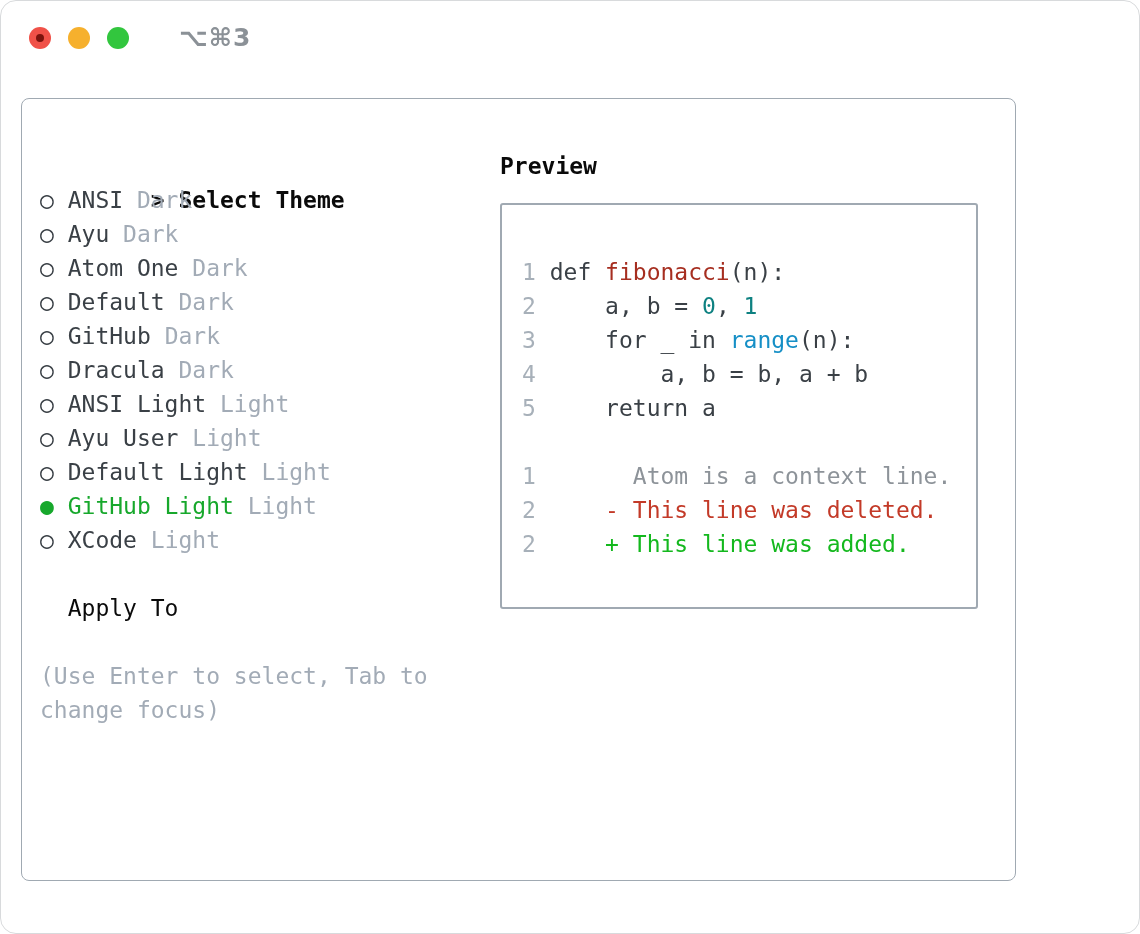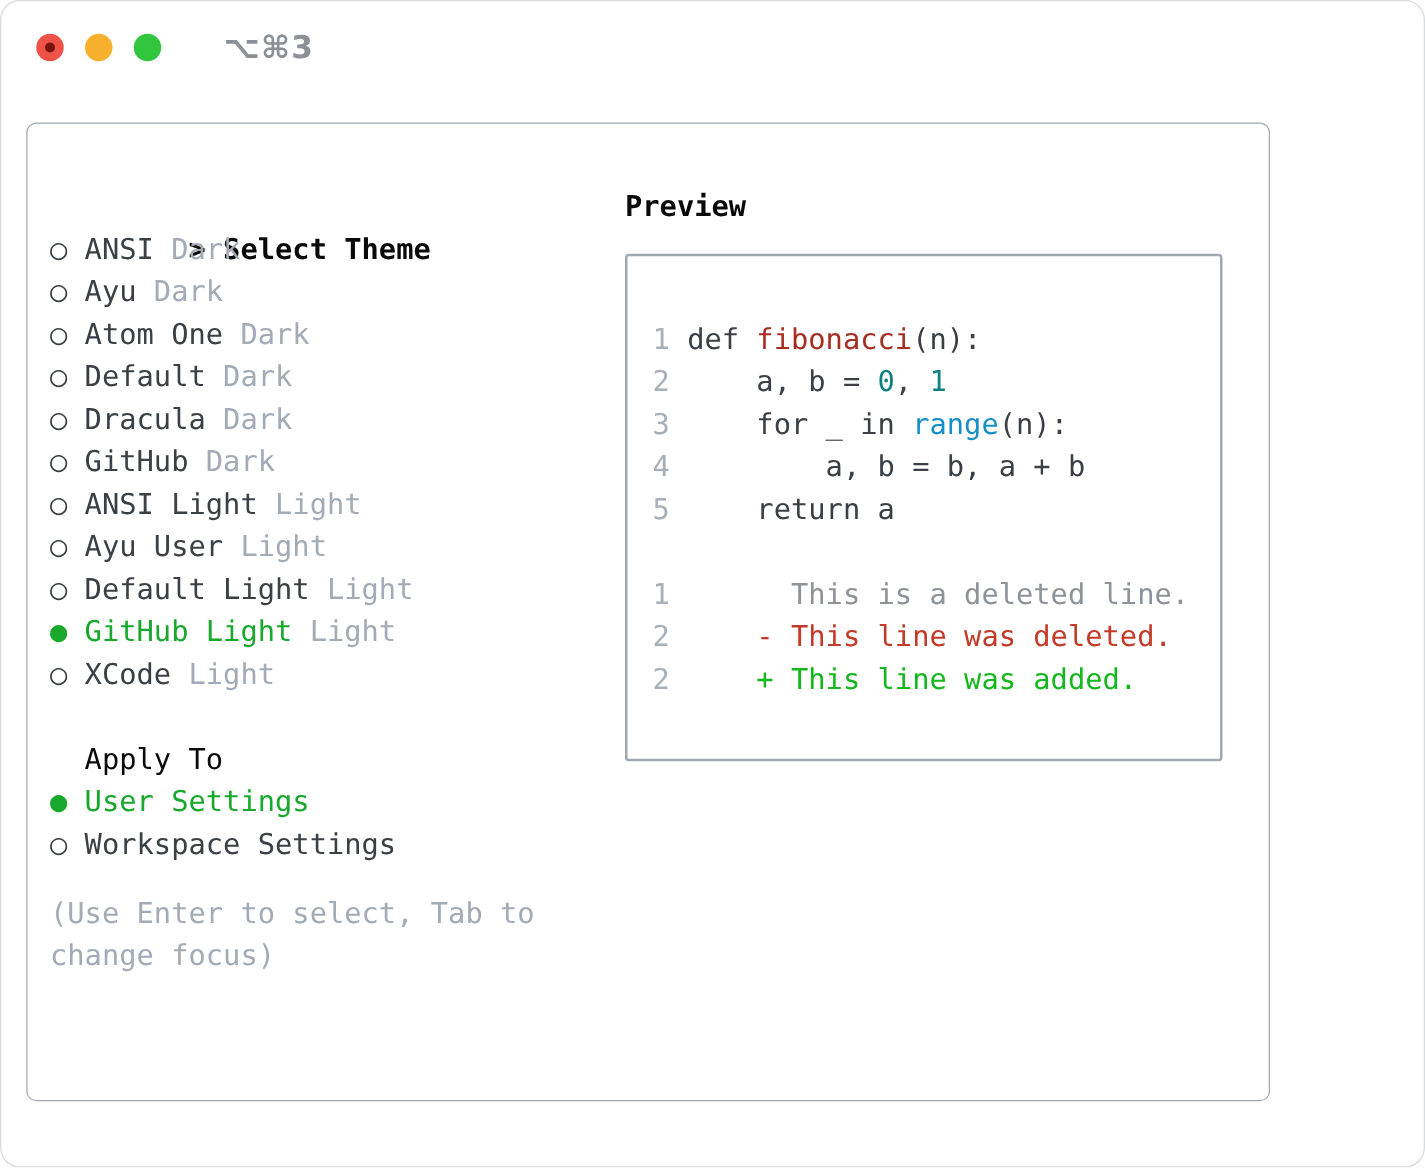--- a/index.html
+++ b/index.html
@@ -38,21 +38,21 @@
   .blank-row{ height:34px; }
   .prefix{ display:inline-block; width:2ch; }
   .hdr{ color:var(--text-black); font-weight:bold; }
   .hdr-plain{ color:var(--text-black); }
   .tname{ color:var(--text-dark); }
   .tvariant{ color:var(--muted); }
   .radio{ color:var(--text-dark); }
   .selected .radio, .selected .tname{ color:var(--accent-green); }
   .selected .tvariant{ color:var(--muted); }
   .indent2{ padding-left:2ch; }
-  .hint{ color:var(--muted); font-size:23px; line-height:34px; margin-top:21px; }
+  .hint{ color:var(--muted); font-size:23px; line-height:34px; margin-top:34px; }
 
   
   .preview-title{ font-size:23px; line-height:34px; }
   .preview-box{
     margin-top:20px; width:478px; height:406px;
     border:2px solid var(--panel-border); border-radius:3px;
     padding:50px 0 50px 20px; overflow:hidden;
   }
   .code-line{ white-space:pre; font-size:23px; line-height:34px; height:34px; }
   .tok-ln{ color:var(--line-number); }
@@ -83,50 +83,46 @@
     <div class="col-left">
       <div class="row">
         <span class="prefix hdr">&gt;</span><span class="hdr">Select Theme</span>
       </div>
 
       <div id="theme-list">
           <div class="row"><span class="prefix radio">○</span><span class="tname">ANSI</span><span class="tvariant"> Dark</span></div>
           <div class="row"><span class="prefix radio">○</span><span class="tname">Ayu</span><span class="tvariant"> Dark</span></div>
           <div class="row"><span class="prefix radio">○</span><span class="tname">Atom One</span><span class="tvariant"> Dark</span></div>
           <div class="row"><span class="prefix radio">○</span><span class="tname">Default</span><span class="tvariant"> Dark</span></div>
+          <div class="row"><span class="prefix radio">○</span><span class="tname">GitHub</span><span class="tvariant"> Dark</span></div>
           <div class="row"><span class="prefix radio">○</span><span class="tname">Dracula</span><span class="tvariant"> Dark</span></div>
-          <div class="row"><span class="prefix radio">○</span><span class="tname">GitHub</span><span class="tvariant"> Dark</span></div>
           <div class="row"><span class="prefix radio">○</span><span class="tname">ANSI Light</span><span class="tvariant"> Light</span></div>
           <div class="row"><span class="prefix radio">○</span><span class="tname">Ayu User</span><span class="tvariant"> Light</span></div>
           <div class="row"><span class="prefix radio">○</span><span class="tname">Default Light</span><span class="tvariant"> Light</span></div>
           <div class="row selected"><span class="prefix radio">●</span><span class="tname">GitHub Light</span><span class="tvariant"> Light</span></div>
           <div class="row"><span class="prefix radio">○</span><span class="tname">XCode</span><span class="tvariant"> Light</span></div>
         </div>
 
       <div class="blank-row"></div>
 
       <div class="row indent2 hdr-plain">Apply To</div>
 
-      <div id="apply-list">
-          <div class="row selected"><span class="prefix radio">●</span><span class="tname">User Settings</span></div>
-          <div class="row"><span class="prefix radio">○</span><span class="tname">Workspace Settings</span></div>
-        </div>
 
       <div class="hint">(Use Enter to select, Tab to change focus)</div>
     </div>
 
     <div class="col-right">
       <div class="preview-title hdr">Preview</div>
       <div class="preview-box" id="preview-box">
           <div class="code-line"><span class="tok-ln">1 </span><span class="tok-p">def </span><span class="tok-fn">fibonacci</span><span class="tok-p">(n):</span></div>
           <div class="code-line"><span class="tok-ln">2 </span><span class="tok-p">    a, b = </span><span class="tok-num">0</span><span class="tok-p">, </span><span class="tok-num">1</span></div>
           <div class="code-line"><span class="tok-ln">3 </span><span class="tok-p">    for _ in </span><span class="tok-bi">range</span><span class="tok-p">(n):</span></div>
           <div class="code-line"><span class="tok-ln">4 </span><span class="tok-p">        a, b = b, a + b</span></div>
           <div class="code-line"><span class="tok-ln">5 </span><span class="tok-p">    return a</span></div>
           <div class="code-line">&nbsp;</div>
-          <div class="code-line"><span class="tok-ln">1</span><span class="tok-ctx">       This is a deleted line.</span></div>
+          <div class="code-line"><span class="tok-ln">1</span><span class="tok-ctx">       Atom is a context line.</span></div>
           <div class="code-line"><span class="tok-ln">2</span><span class="tok-del">     - This line was deleted.</span></div>
           <div class="code-line"><span class="tok-ln">2</span><span class="tok-add">     + This line was added.</span></div>
         </div>
     </div>
 
   </div>
 </div>
 
 </body></html>

